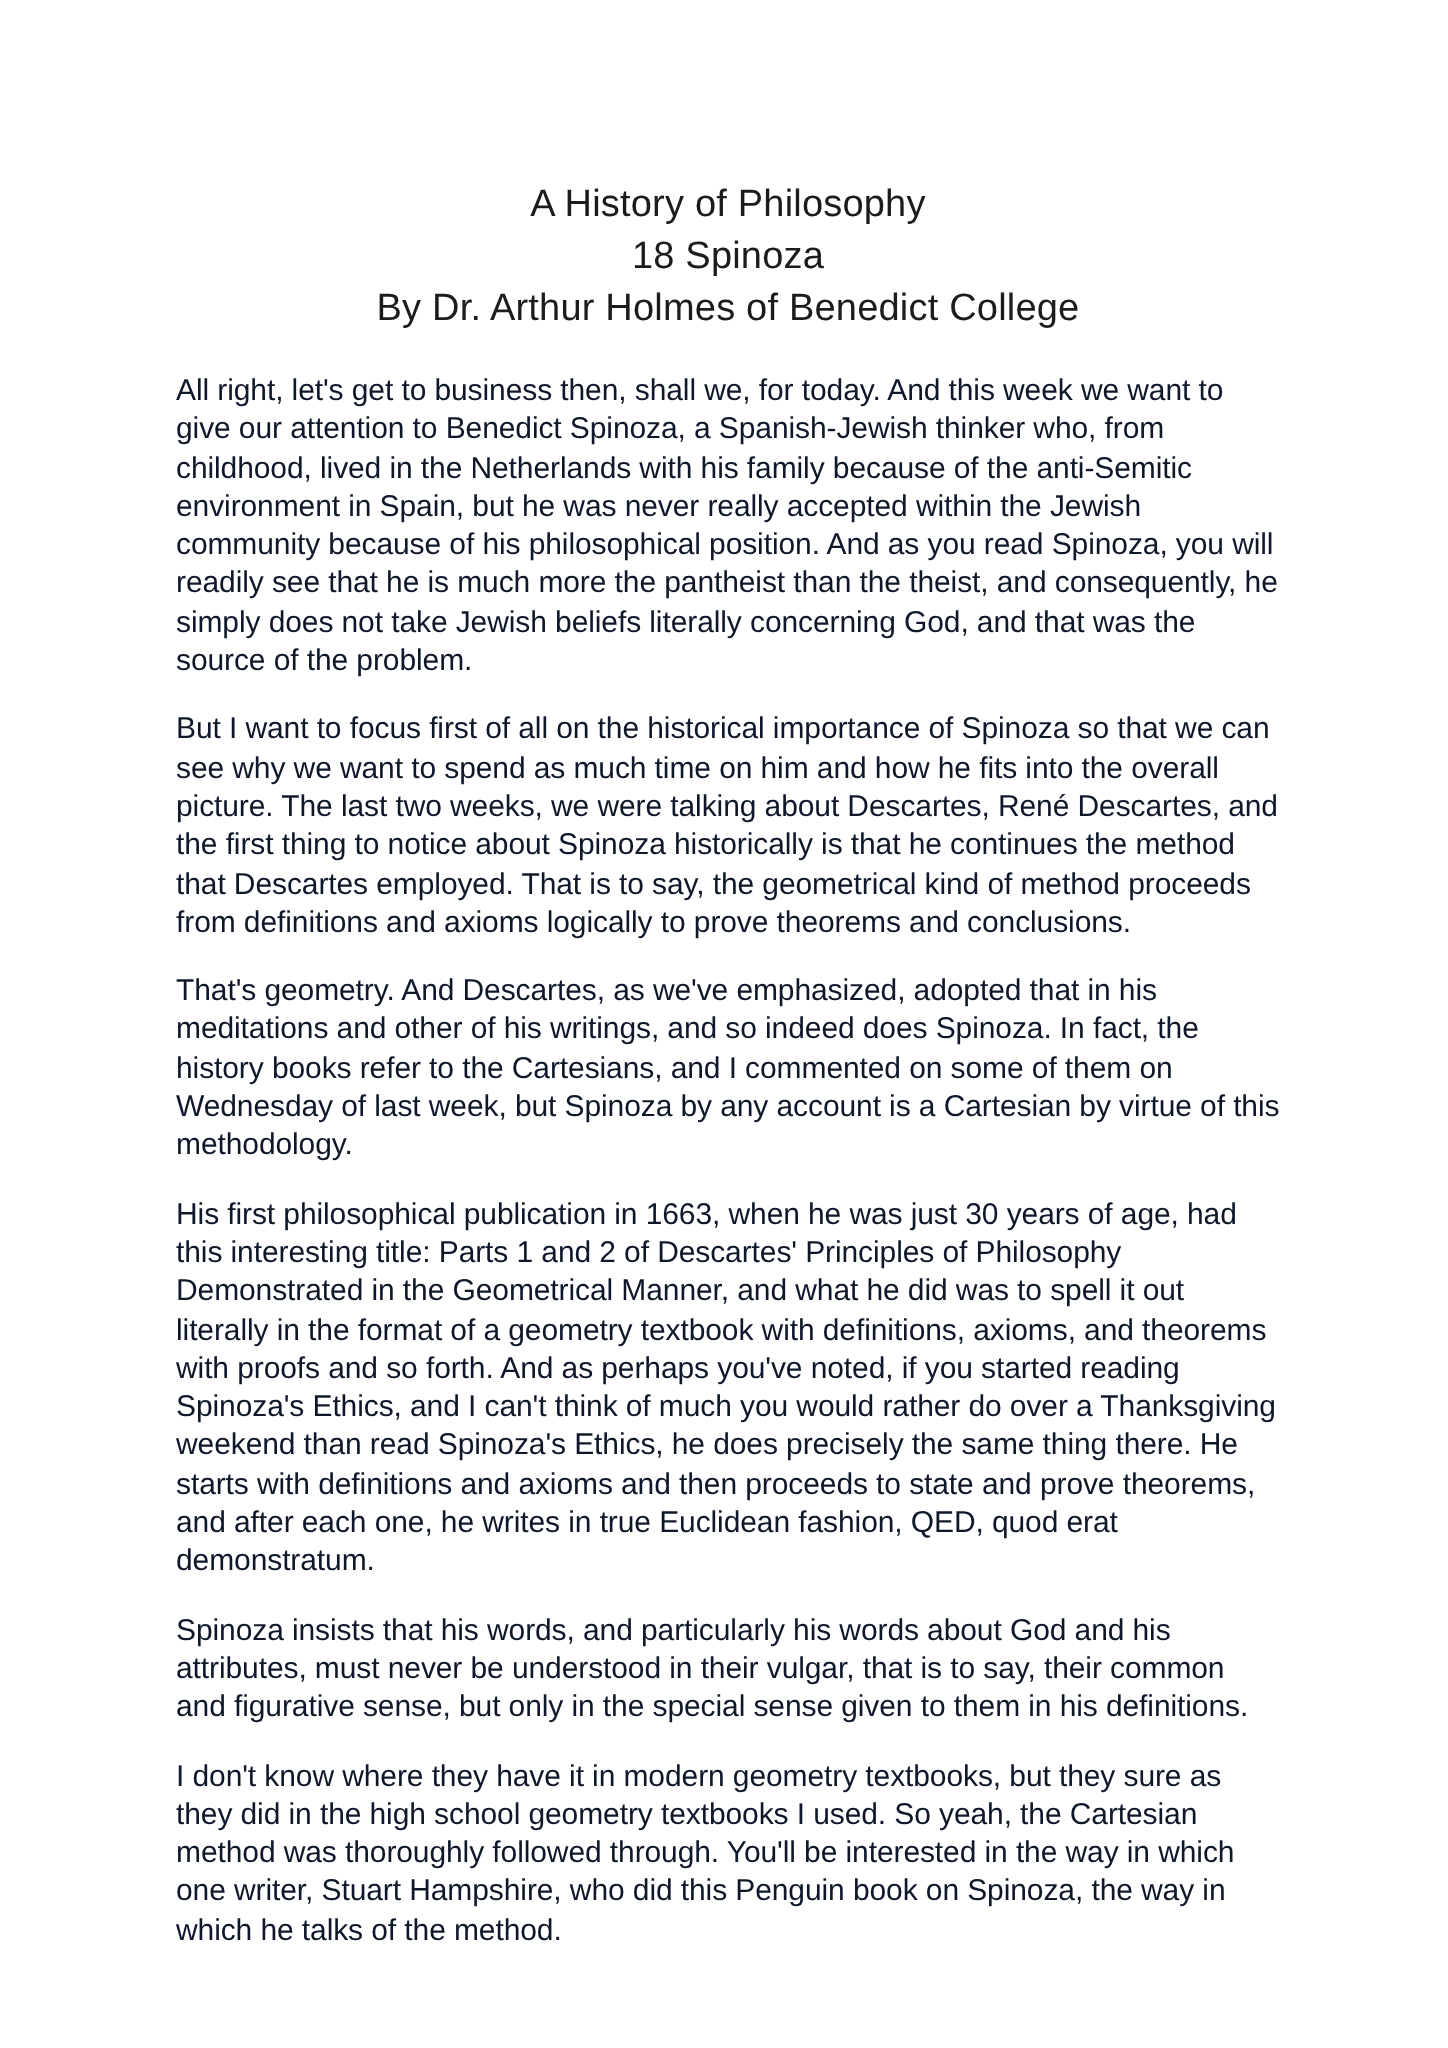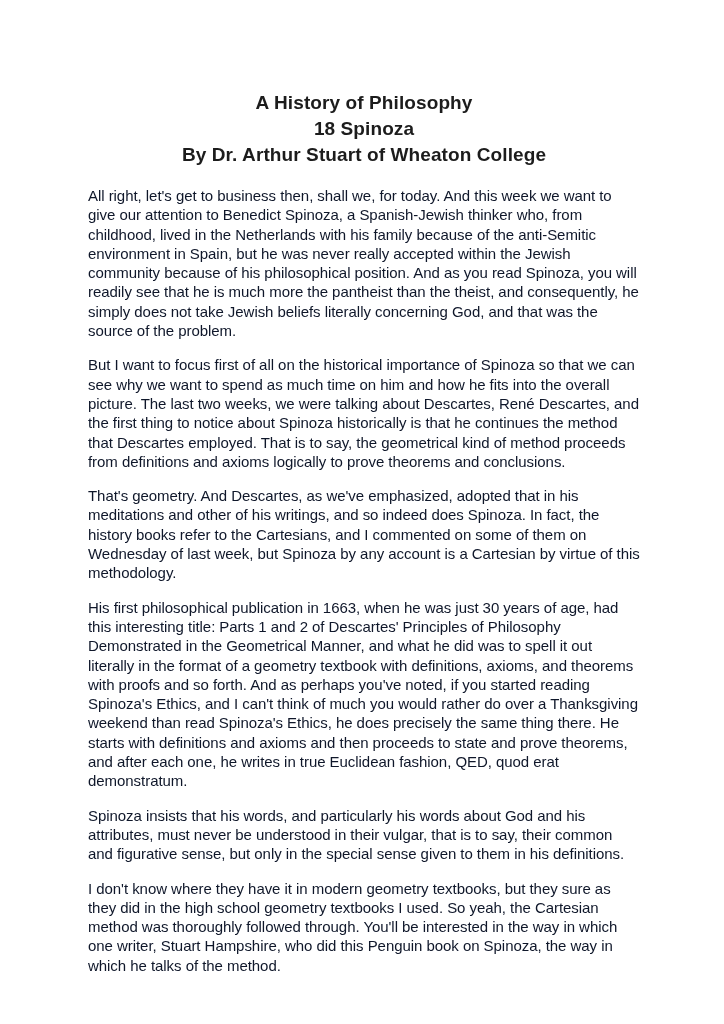--- a/index.html
+++ b/index.html
@@ -16,21 +16,21 @@
   }
   .page {
     box-sizing: border-box;
     width: 724px;
     height: 1024px;
     background: #ffffff;
     padding: 90px 84px 0 88px;
   }
   .doc-title {
     text-align: center;
-    font-weight: 700;
+    font-weight: 400;
     font-size: 19px;
     line-height: 26px;
     letter-spacing: 0.1px;
     color: #1c1c1c;
     margin: 0 0 18px 0;
   }
   .title-line {
     white-space: nowrap;
   }
   .doc-body p.body-paragraph {
@@ -42,21 +42,21 @@
     text-align: left;
   }
 </style>
 </head>
 <body>
 
 <div class="page">
   <header class="doc-title">
     <div class="title-line">A History of Philosophy</div>
     <div class="title-line">18 Spinoza</div>
-    <div class="title-line">By Dr. Arthur Stuart of Wheaton College</div>
+    <div class="title-line">By Dr. Arthur Holmes of Benedict College</div>
   </header>
 
   <main class="doc-body">
     <p class="body-paragraph">All right, let's get to business then, shall we, for today. And this week we want to give our attention to Benedict Spinoza, a Spanish-Jewish thinker who, from childhood, lived in the Netherlands with his family because of the anti-Semitic environment in Spain, but he was never really accepted within the Jewish community because of his philosophical position. And as you read Spinoza, you will readily see that he is much more the pantheist than the theist, and consequently, he simply does not take Jewish beliefs literally concerning God, and that was the source of the problem.</p>
     <p class="body-paragraph">But I want to focus first of all on the historical importance of Spinoza so that we can see why we want to spend as much time on him and how he fits into the overall picture. The last two weeks, we were talking about Descartes, René Descartes, and the first thing to notice about Spinoza historically is that he continues the method that Descartes employed. That is to say, the geometrical kind of method proceeds from definitions and axioms logically to prove theorems and conclusions.</p>
     <p class="body-paragraph">That's geometry. And Descartes, as we've emphasized, adopted that in his meditations and other of his writings, and so indeed does Spinoza. In fact, the history books refer to the Cartesians, and I commented on some of them on Wednesday of last week, but Spinoza by any account is a Cartesian by virtue of this methodology.</p>
     <p class="body-paragraph">His first philosophical publication in 1663, when he was just 30 years of age, had this interesting title: Parts 1 and 2 of Descartes' Principles of Philosophy Demonstrated in the Geometrical Manner, and what he did was to spell it out literally in the format of a geometry textbook with definitions, axioms, and theorems with proofs and so forth. And as perhaps you've noted, if you started reading Spinoza's Ethics, and I can't think of much you would rather do over a Thanksgiving weekend than read Spinoza's Ethics, he does precisely the same thing there. He starts with definitions and axioms and then proceeds to state and prove theorems, and after each one, he writes in true Euclidean fashion, QED, quod erat demonstratum.</p>
     <p class="body-paragraph">Spinoza insists that his words, and particularly his words about God and his attributes, must never be understood in their vulgar, that is to say, their common and figurative sense, but only in the special sense given to them in his definitions.</p>
     <p class="body-paragraph">I don't know where they have it in modern geometry textbooks, but they sure as they did in the high school geometry textbooks I used. So yeah, the Cartesian method was thoroughly followed through. You'll be interested in the way in which one writer, Stuart Hampshire, who did this Penguin book on Spinoza, the way in which he talks of the method.</p>
   </main>

